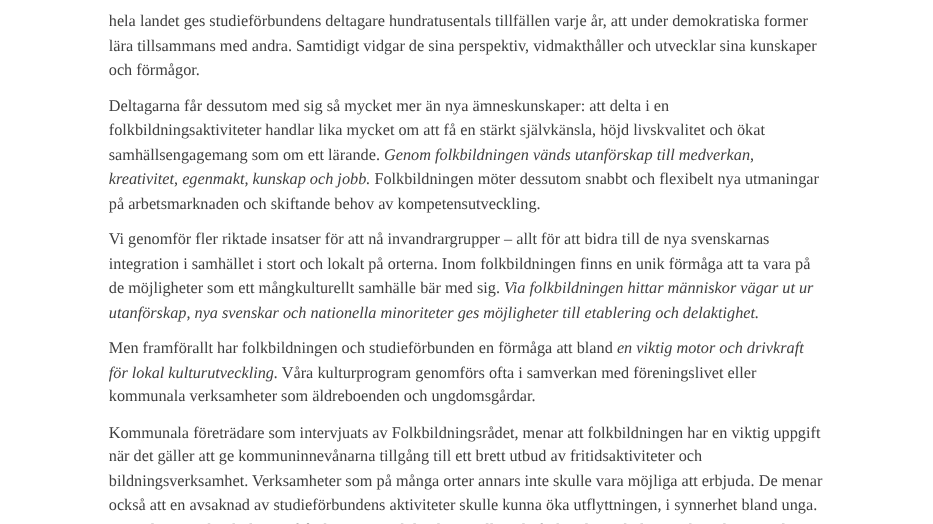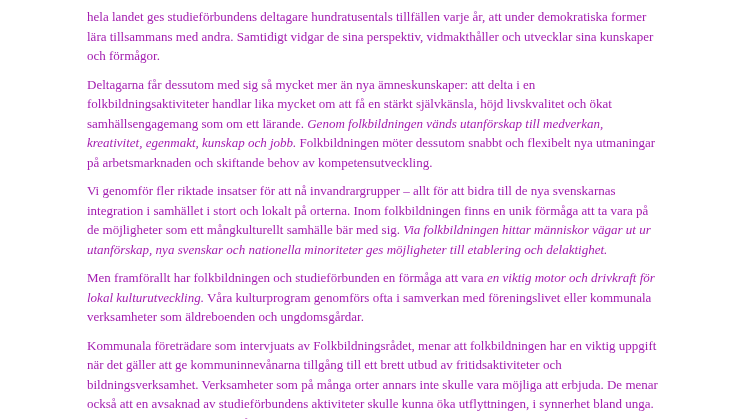--- a/index.html
+++ b/index.html
@@ -13,21 +13,21 @@
     overflow: hidden;
   }
   .page {
     box-sizing: border-box;
     width: 746px;
     height: 419px;
     padding: 7px 88px 0 87px;
     font-family: "Liberation Serif", "DejaVu Serif", serif;
     font-size: 13px;
     line-height: 19.5px;
-    color: #a21caf;
+    color: #404040;
     text-align: left;
   }
   .doc p {
     margin: 0 0 9px 0;
   }
   .doc p.heading {
     font-weight: bold;
     margin: 26px 0 9px 0;
   }
   .doc span.italic {
@@ -38,16 +38,16 @@
   }
 </style>
 </head>
 <body>
 
 <div class="page">
   <div class="doc" id="doc-body">
       <p><span>hela landet ges studieförbundens deltagare hundratusentals tillfällen varje år, att under demokratiska former lära tillsammans med andra. Samtidigt vidgar de sina perspektiv, vidmakthåller och utvecklar sina kunskaper och förmågor.</span></p>
       <p><span>Deltagarna får dessutom med sig så mycket mer än nya ämneskunskaper: att delta i en folkbildningsaktiviteter handlar lika mycket om att få en stärkt självkänsla, höjd livskvalitet och ökat samhällsengagemang som om ett lärande. </span><span class="italic">Genom folkbildningen vänds utanförskap till medverkan, kreativitet, egenmakt, kunskap och jobb.</span><span> Folkbildningen möter dessutom snabbt och flexibelt nya utmaningar på arbetsmarknaden och skiftande behov av kompetensutveckling.</span></p>
       <p><span>Vi genomför fler riktade insatser för att nå invandrargrupper – allt för att bidra till de nya svenskarnas integration i samhället i stort och lokalt på orterna. Inom folkbildningen finns en unik förmåga att ta vara på de möjligheter som ett mångkulturellt samhälle bär med sig. </span><span class="italic">Via folkbildningen hittar människor vägar ut ur utanförskap, nya svenskar och nationella minoriteter ges möjligheter till etablering och delaktighet.</span></p>
-      <p><span>Men framförallt har folkbildningen och studieförbunden en förmåga att vara </span><span class="italic">en viktig motor och drivkraft för lokal kulturutveckling.</span><span> Våra kulturprogram genomförs ofta i samverkan med föreningslivet eller kommunala verksamheter som äldreboenden och ungdomsgårdar.</span></p>
+      <p><span>Men framförallt har folkbildningen och studieförbunden en förmåga att bland </span><span class="italic">en viktig motor och drivkraft för lokal kulturutveckling.</span><span> Våra kulturprogram genomförs ofta i samverkan med föreningslivet eller kommunala verksamheter som äldreboenden och ungdomsgårdar.</span></p>
       <p><span>Kommunala företrädare som intervjuats av Folkbildningsrådet, menar att folkbildningen har en viktig uppgift när det gäller att ge kommuninnevånarna tillgång till ett brett utbud av fritidsaktiviteter och bildningsverksamhet. Verksamheter som på många orter annars inte skulle vara möjliga att erbjuda. De menar också att en avsaknad av studieförbundens aktiviteter skulle kunna öka utflyttningen, i synnerhet bland unga. Samtidigt minskar bidragen från kommun och landsting till studieförbunden och dess verksamheter stadigt.</span></p>
     </div>
 </div>
 
 </body></html>

